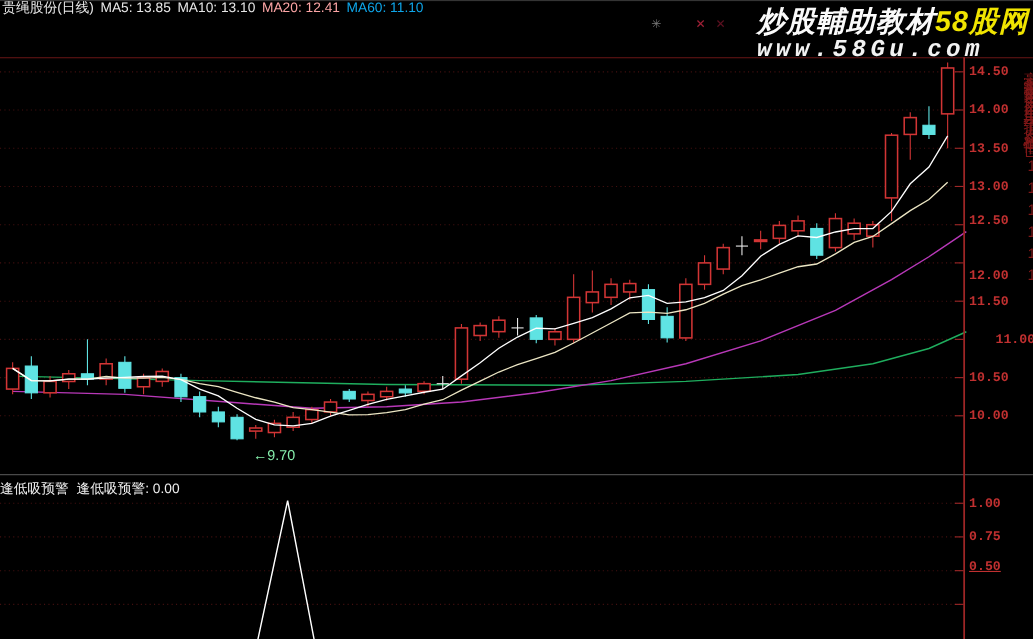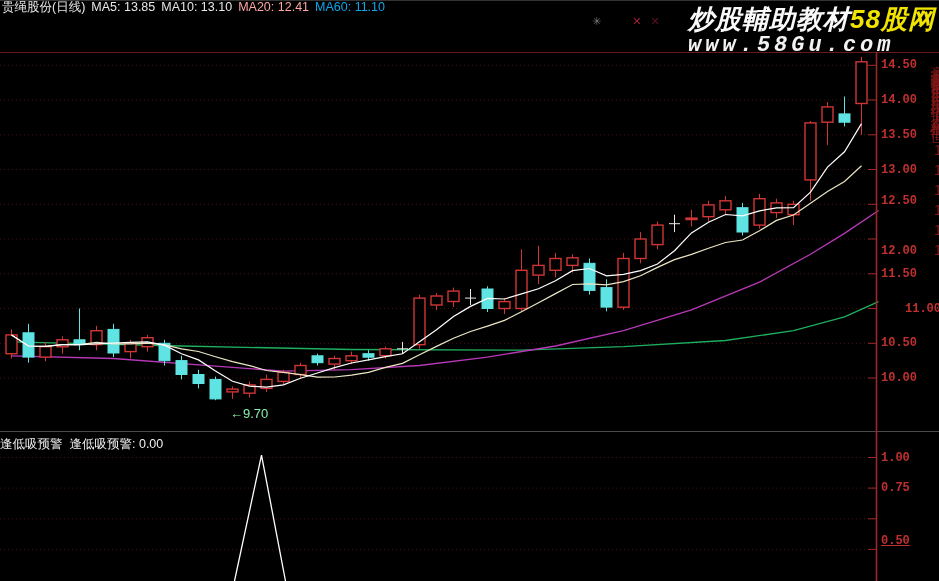--- a/index.html
+++ b/index.html
@@ -200,21 +200,21 @@
     <div class="plabel" style="top: 127.75px;">13.50</div>
     <div class="plabel" style="top: 162.5px;">13.00</div>
     <div class="plabel" style="top: 194px;">12.50</div>
     <div class="plabel" style="top: 232px; margin-top: 12px;">12.00</div>
     <div class="plabel" style="top: 266.75px;">11.50</div>
     <div class="plabel" style="top: 301.5px; margin-left: 24px;">11.00</div>
     <div class="plabel" style="top: 336.25px;">10.50</div>
     <div class="plabel" style="top: 371px;">10.00</div>
     <div class="plabel" style="top: 450.5px;">1.00</div>
     <div class="plabel" style="top: 481.125px;">0.75</div>
-    <div class="plabel" style="top: 534px; text-decoration: underline;">0.50</div>
+    <div class="plabel" style="top: 508px; text-decoration: underline;">0.50</div>
   </div>
 
 <div class="sigrow">
   <span class="nm">逢低吸预警</span><span>逢低吸预警: 0.00</span>
 </div>
 
 <div class="annot">←9.70</div>
 
 <div class="rstrip">豪豪豪豪风风风风里里绍追点夕村恒世1111111</div>
 

